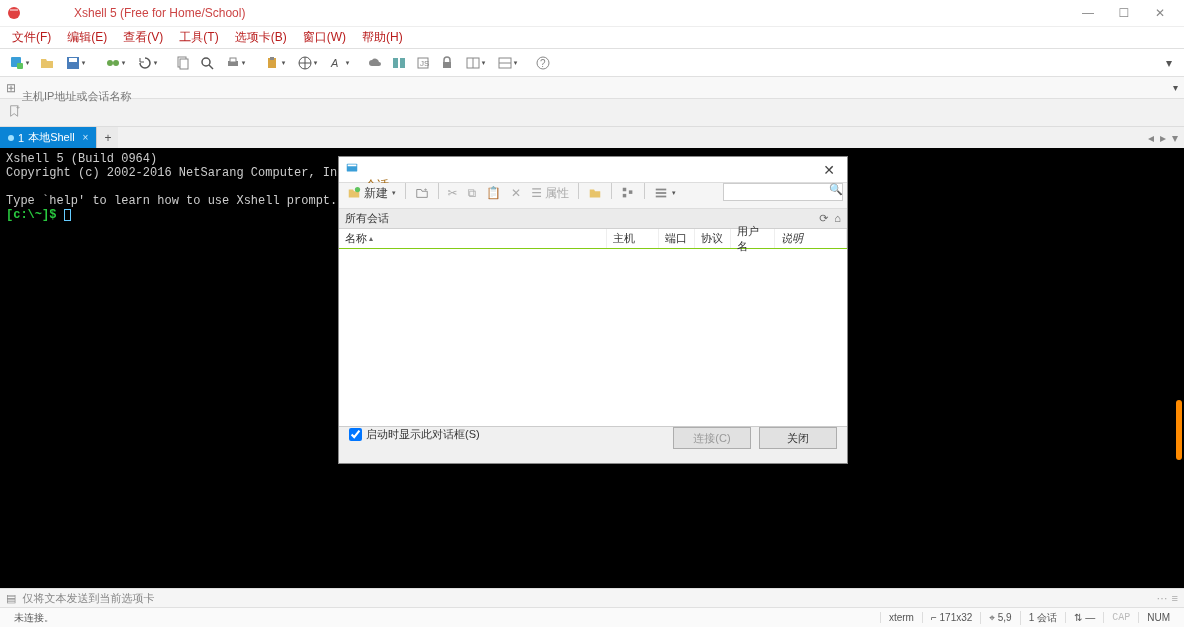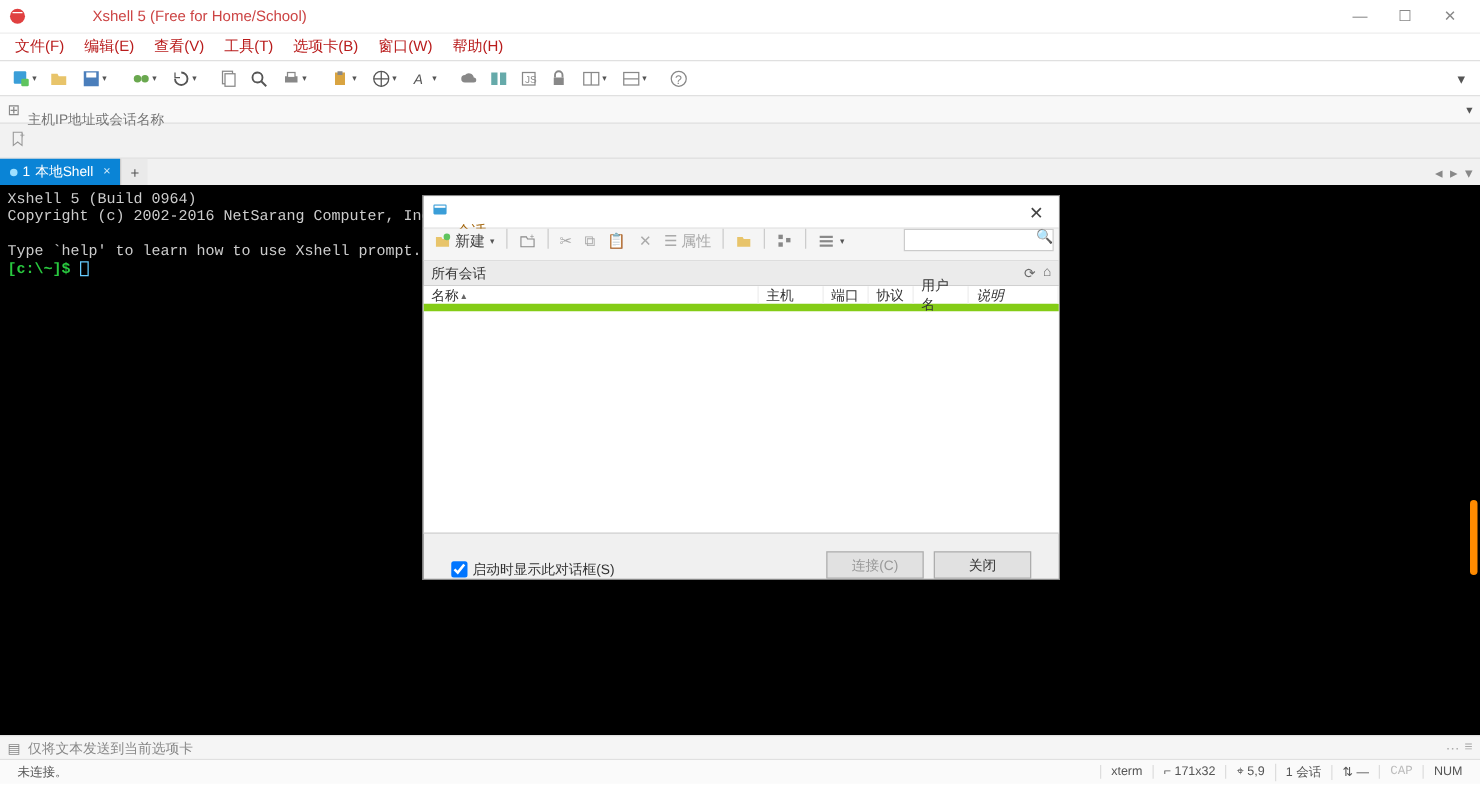--- a/index.html
+++ b/index.html
@@ -54,26 +54,26 @@
 .dlg-toolbar .btn { display: inline-flex; align-items: center; height: 20px; padding: 0 4px; color: #444; }
 .dlg-toolbar .btn.lbl { gap: 3px; }
 .dlg-toolbar .sep { width: 1px; height: 16px; background: #ccc; margin: 0 3px; }
 .dlg-toolbar input.search { margin-left: auto; width: 120px; height: 18px; border: 1px solid #ccc; background: #fff; padding: 0 16px 0 4px; font-size: 11px; }
 .dlg-toolbar .mag { margin-left: -16px; color: #aaa; font-size: 11px; }
 
 .dlg-crumb { height: 20px; display: flex; align-items: center; padding: 0 6px; background: #ebebeb; border-bottom: 1px solid #d0d0d0; color: #333; font-size: 11px; }
 .dlg-crumb .right { margin-left: auto; display: flex; gap: 6px; color: #666; }
 
 .dlg-list { flex: 1; background: #fff; border-bottom: 1px solid #ccc; display: flex; flex-direction: column; }
-.dlg-list .hdr { height: 20px; display: flex; align-items: center; border-bottom: 6px solid #84cc16; font-size: 11px; color: #333; background: #fff; }
+.dlg-list .hdr { height: 20px; display: flex; align-items: center; border-bottom: 1px solid #84cc16; font-size: 11px; color: #333; background: #fff; }
 .dlg-list .hdr .col { padding: 0 6px; border-right: 1px solid #eee; height: 100%; display: flex; align-items: center; }
 .col-name { width: 268px; } .col-host { width: 52px; } .col-port { width: 36px; } .col-proto { width: 36px; } .col-user { width: 44px; } .col-desc { flex: 1; font-style: italic; }
 .dlg-list .body { flex: 1; }
 
-.dlg-footer { height: 36px; display: flex; align-items: flex-end; padding: 0 22px; gap: 8px; }
+.dlg-footer { height: 36px; display: flex; align-items: flex-start; padding: 0 10px; gap: 8px; }
 .dlg-footer label { display: flex; align-items: center; gap: 4px; color: #333; font-size: 11px; }
 .dlg-footer input[type=checkbox] { width: 13px; height: 13px; }
 .dlg-footer .fbtn { margin-left: auto; }
 .dlg-footer button { width: 78px; height: 22px; border: 1px solid #adadad; background: #e1e1e1; font-size: 11px; color: #333; }
 .dlg-footer button:disabled { color: #999; }
 
 .scroll-indicator { position: absolute; right: 2px; top: 400px; width: 6px; height: 60px; background: #ff8a00; border-radius: 3px; }
 
 .sort-arrow { font-size: 8px; color: #666; margin-left: 2px; }
 </style>

